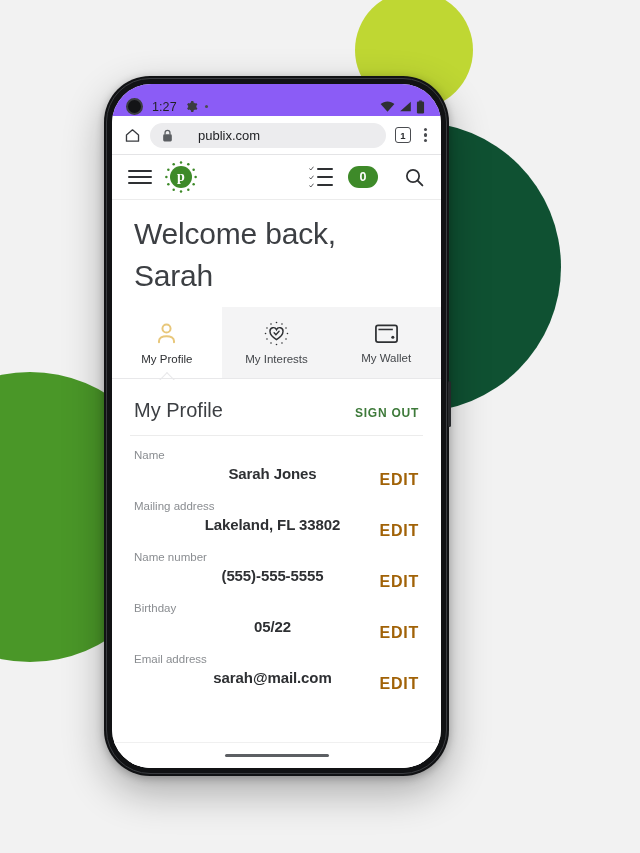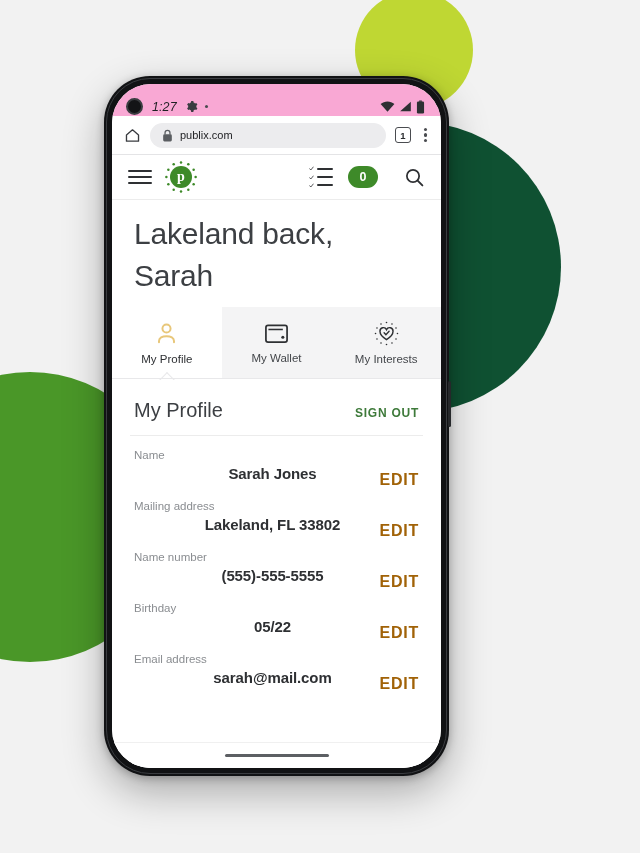--- a/index.html
+++ b/index.html
@@ -42,22 +42,22 @@
     overflow:hidden;
     position:relative;
     display:flex; flex-direction:column;
   }
 
   
   .statusbar{
     height:32px; flex:0 0 32px;
     display:flex; align-items:center;
     padding:13px 16px 0 14px;
-    background:#f9a8d4;
-    font-size:12.5px; color:#1f2023;font-style:italic;
+    background:#8b5cf6;
+    font-size:12.5px; color:#1f2023;
   }
   .punchhole{
     width:17px; height:17px; border-radius:50%;
     background:#131416; border:2px solid #3b3d41;
     flex:0 0 auto; margin-right:9px;
   }
   .sb-time{ font-size:12.5px; color:#1f2023; letter-spacing:.1px; }
   .sb-left-icons{ display:flex; align-items:center; gap:7px; margin-left:8px; }
   .sb-spacer{ flex:1 1 auto; }
   .sb-right-icons{ display:flex; align-items:center; gap:4px; }
@@ -66,23 +66,23 @@
   
   .omnibar{
     height:38px; flex:0 0 38px;
     display:flex; align-items:center;
     padding:0 10px 0 12px; gap:9px;
     background:#ffffff;
   }
   .urlpill{
     flex:1 1 auto; height:25px;
     background:#ececee; border-radius:13px;
-    display:flex; align-items:center; gap:7px;
+    display:flex; align-items:center; gap:25px;
     padding:0 12px;
-    font-size:11px; color:#222326;
+    font-size:13px; color:#222326;
     overflow:hidden; white-space:nowrap;
   }
   .tabcount{
     width:16px; height:16px; flex:0 0 16px;
     border:1.7px solid #4a4c50; border-radius:3px;
     font-size:9.5px; color:#2a2c2f;
     display:flex; align-items:center; justify-content:center;
     font-weight:600;
   }
   .kebab{ display:flex; flex-direction:column; gap:2.5px; padding:2px 4px; }
@@ -311,42 +311,33 @@
         </div>
         <div class="cartbadge">0</div>
 
         <svg width="21" height="21" viewBox="0 0 24 24" style="margin-left:14px">
           <circle cx="10.3" cy="10.3" r="7" fill="none" stroke="#2e3033" stroke-width="2"></circle>
           <path stroke="#2e3033" stroke-width="2.2" stroke-linecap="round" d="M15.6 15.6L21 21"></path>
         </svg>
       </div>
 
       <div class="welcome">
-        <div>Lakeland back,</div>
+        <div>Welcome back,</div>
         <div>Sarah</div>
       </div>
 
       <div class="tabs">
 
         <div class="tab active">
           <svg width="25" height="25" viewBox="0 0 24 24">
             <circle cx="12" cy="7.2" r="3.9" fill="none" stroke="#e8c77a" stroke-width="1.9"></circle>
             <path fill="none" stroke="#e8c77a" stroke-width="1.9" stroke-linecap="round" d="M4.8 20.4v-1.2c0-2.9 3.2-4.6 7.2-4.6s7.2 1.7 7.2 4.6v1.2"></path>
           </svg>
           <span class="tab-label">My Profile</span>
           <div class="tab-notch"></div>
-        </div>
-
-        <div class="tab">
-          <svg width="25" height="22" viewBox="0 0 26 22">
-            <rect x="2" y="2" width="22" height="17.5" rx="2.2" fill="none" stroke="#2e3033" stroke-width="1.8"></rect>
-            <path stroke="#2e3033" stroke-width="1.6" d="M4.6 6.3h15"></path>
-            <circle cx="19.6" cy="14.4" r="1.6" fill="#2e3033"></circle>
-          </svg>
-          <span class="tab-label">My Wallet</span>
         </div>
 
         <div class="tab">
           <svg width="25" height="25" viewBox="0 0 26 26">
             <g fill="#2e3033">
               <circle cx="13" cy="1.6" r="0.85"></circle>
                 <circle cx="18.7" cy="3.1" r="0.85"></circle>
               <circle cx="22.9" cy="7.3" r="0.85"></circle>
                 <circle cx="24.4" cy="13" r="0.85"></circle>
               <circle cx="22.9" cy="18.7" r="0.85"></circle>
@@ -357,20 +348,29 @@
                 <circle cx="1.6" cy="13" r="0.85"></circle>
               <circle cx="3.1" cy="7.3" r="0.85"></circle>
                 <circle cx="7.3" cy="3.1" r="0.85"></circle>
             </g>
             <path fill="none" stroke="#2e3033" stroke-width="1.5" d="M13 19.3S6.2 15.1 6.2 10.6a3.6 3.6 0 016.8-1.7 3.6 3.6 0 016.8 1.7c0 4.5-6.8 8.7-6.8 8.7z"></path>
             <path fill="none" stroke="#2e3033" stroke-width="1.4" stroke-linecap="round" d="M10.5 12.2l1.9 2 3.3-3.6"></path>
           </svg>
           <span class="tab-label">My Interests</span>
         </div>
 
+        <div class="tab">
+          <svg width="25" height="22" viewBox="0 0 26 22">
+            <rect x="2" y="2" width="22" height="17.5" rx="2.2" fill="none" stroke="#2e3033" stroke-width="1.8"></rect>
+            <path stroke="#2e3033" stroke-width="1.6" d="M4.6 6.3h15"></path>
+            <circle cx="19.6" cy="14.4" r="1.6" fill="#2e3033"></circle>
+          </svg>
+          <span class="tab-label">My Wallet</span>
+        </div>
+
         <div class="tabs-underline"></div>
       </div>
 
       <div class="section-head">
         <span class="section-title">My Profile</span>
         <span class="signout">SIGN OUT</span>
       </div>
       <div class="hr"></div>
 
       <div class="field">

